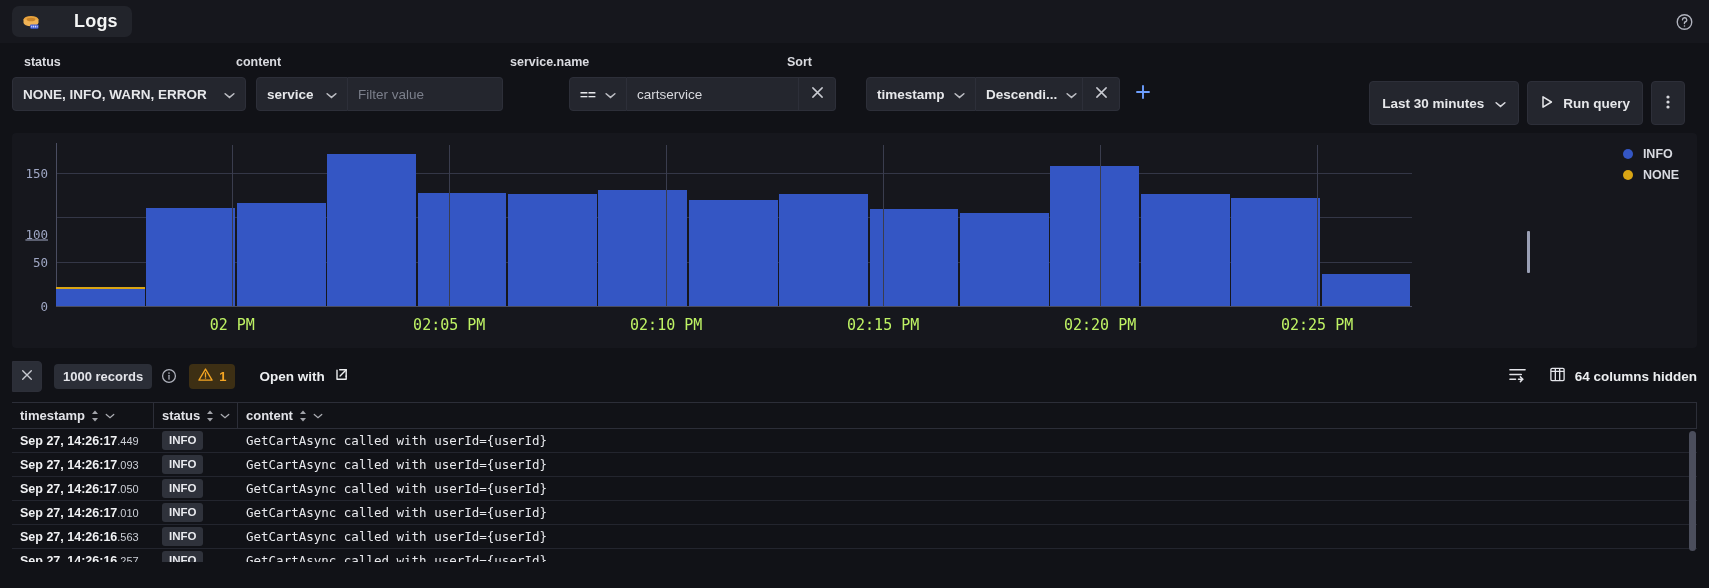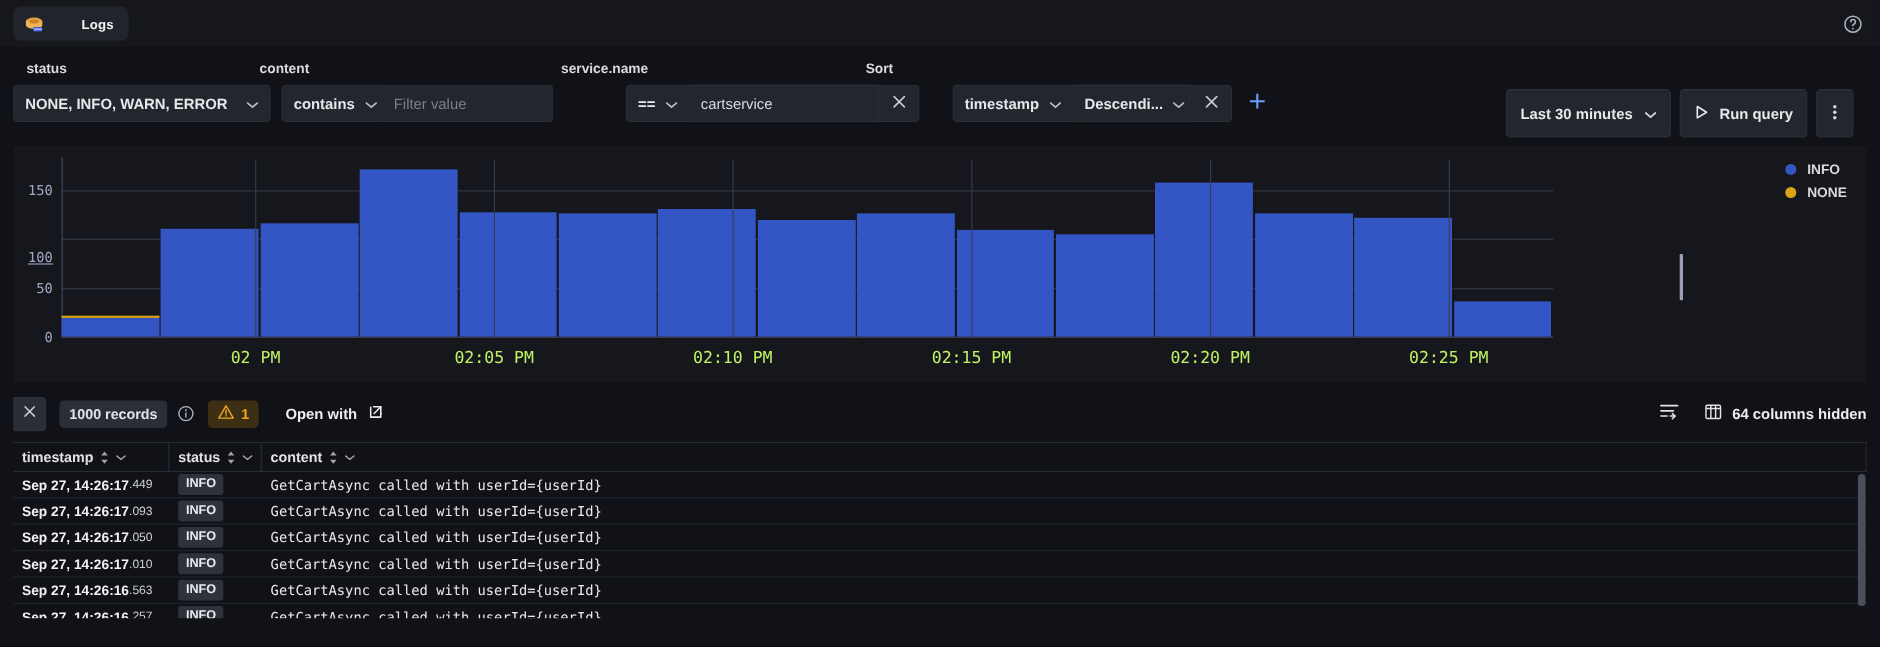--- a/index.html
+++ b/index.html
@@ -20,21 +20,21 @@
     padding: 0 12px;
     position: relative;
   }
   .app-tab {
     display: flex; align-items: center; gap: 9px;
     background: #22242b;
     border-radius: 7px;
     padding: 6px 14px 6px 9px;
     height: 31px;
   }
-  .app-tab-title { font-size: 12px; font-weight: 700; color: #f4f5f5; letter-spacing: .2px; padding-left: 24px; }
+  .app-tab-title { font-size: 18px; font-weight: 700; color: #f4f5f5; letter-spacing: .2px; padding-left: 24px; }
   .logs-icon { width: 20px; height: 20px; display: block; }
   .help-icon {
     position: absolute; right: 15px; top: 50%; transform: translateY(-50%);
     width: 19px; height: 19px; color: #b0b3bd;
   }
 
   
   .filterbar {
     padding: 10px 12px 0 12px;
     background: #111217;
@@ -250,21 +250,21 @@
       <span style="flex:1">NONE, INFO, WARN, ERROR</span>
       <span class="caret">
         <svg width="11" height="7" viewBox="0 0 12 8" fill="none" stroke="#d6d7dc" stroke-width="1.8">
             <path d="M1 2l5 4.2L11 2" stroke-linecap="round"></path>
           </svg>
       </span>
     </div>
     <div class="gap"></div>
 
     <div class="ctl l" style="width:92px">
-      <span style="flex:1">contains</span>
+      <span style="flex:1">service</span>
       <span class="caret">
         <svg width="11" height="7" viewBox="0 0 12 8" fill="none" stroke="#d6d7dc" stroke-width="1.8">
             <path d="M1 2l5 4.2L11 2" stroke-linecap="round"></path>
           </svg>
       </span>
     </div>
     <div class="ctl r placeholder-box" style="width:155px">Filter value</div>
     <div class="gap" style="width:66px"></div>
 
     <div class="ctl l" style="width:58px">

